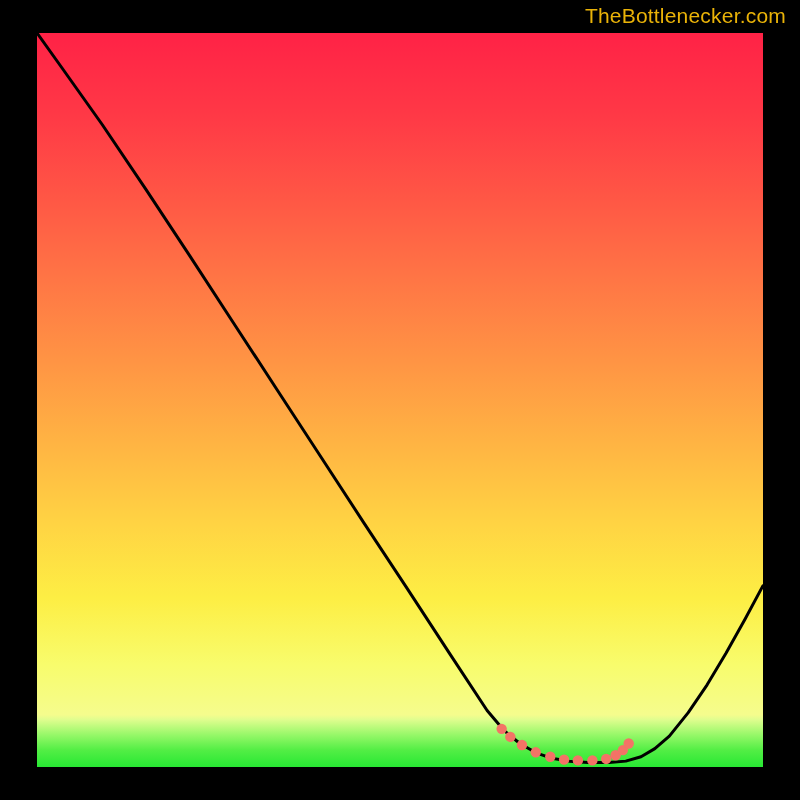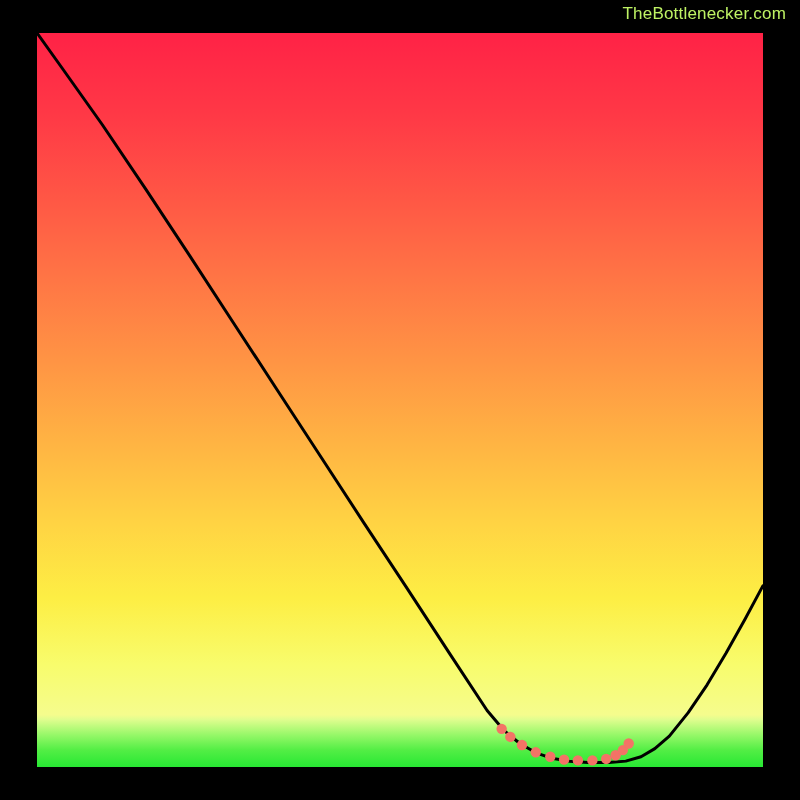--- a/index.html
+++ b/index.html
@@ -14,23 +14,23 @@
     position: relative;
     width: 800px;
     height: 800px;
     background: #000000;
   }
   .attribution {
     position: absolute;
     top: 4px;
     right: 14px;
     font-family: Arial, Helvetica, sans-serif;
-    font-size: 17px;
+    font-size: 21px;
     font-weight: 400;
-    color: #bef264;
+    color: #eab308;
     letter-spacing: 0.2px;
   }
   .plot-wrap {
     position: absolute;
     left: 37px;
     top: 33px;
     width: 726px;
     height: 734px;
   }
   .plot {

